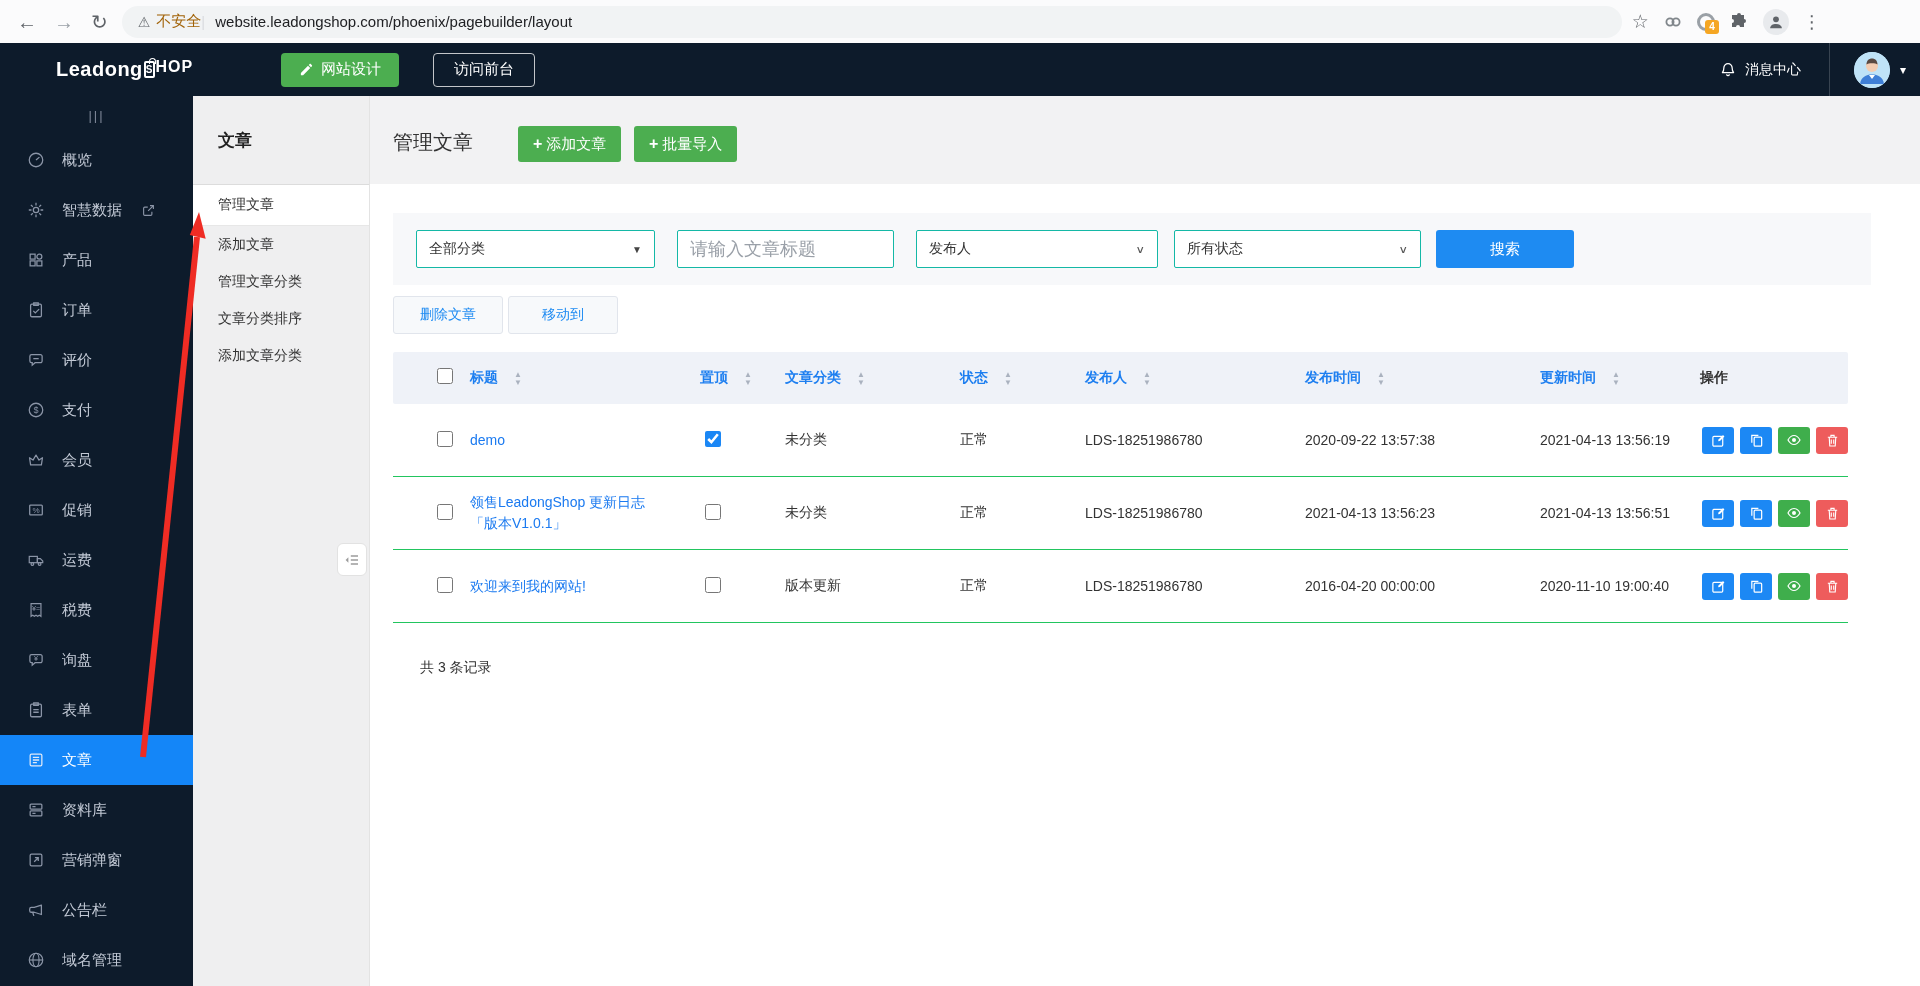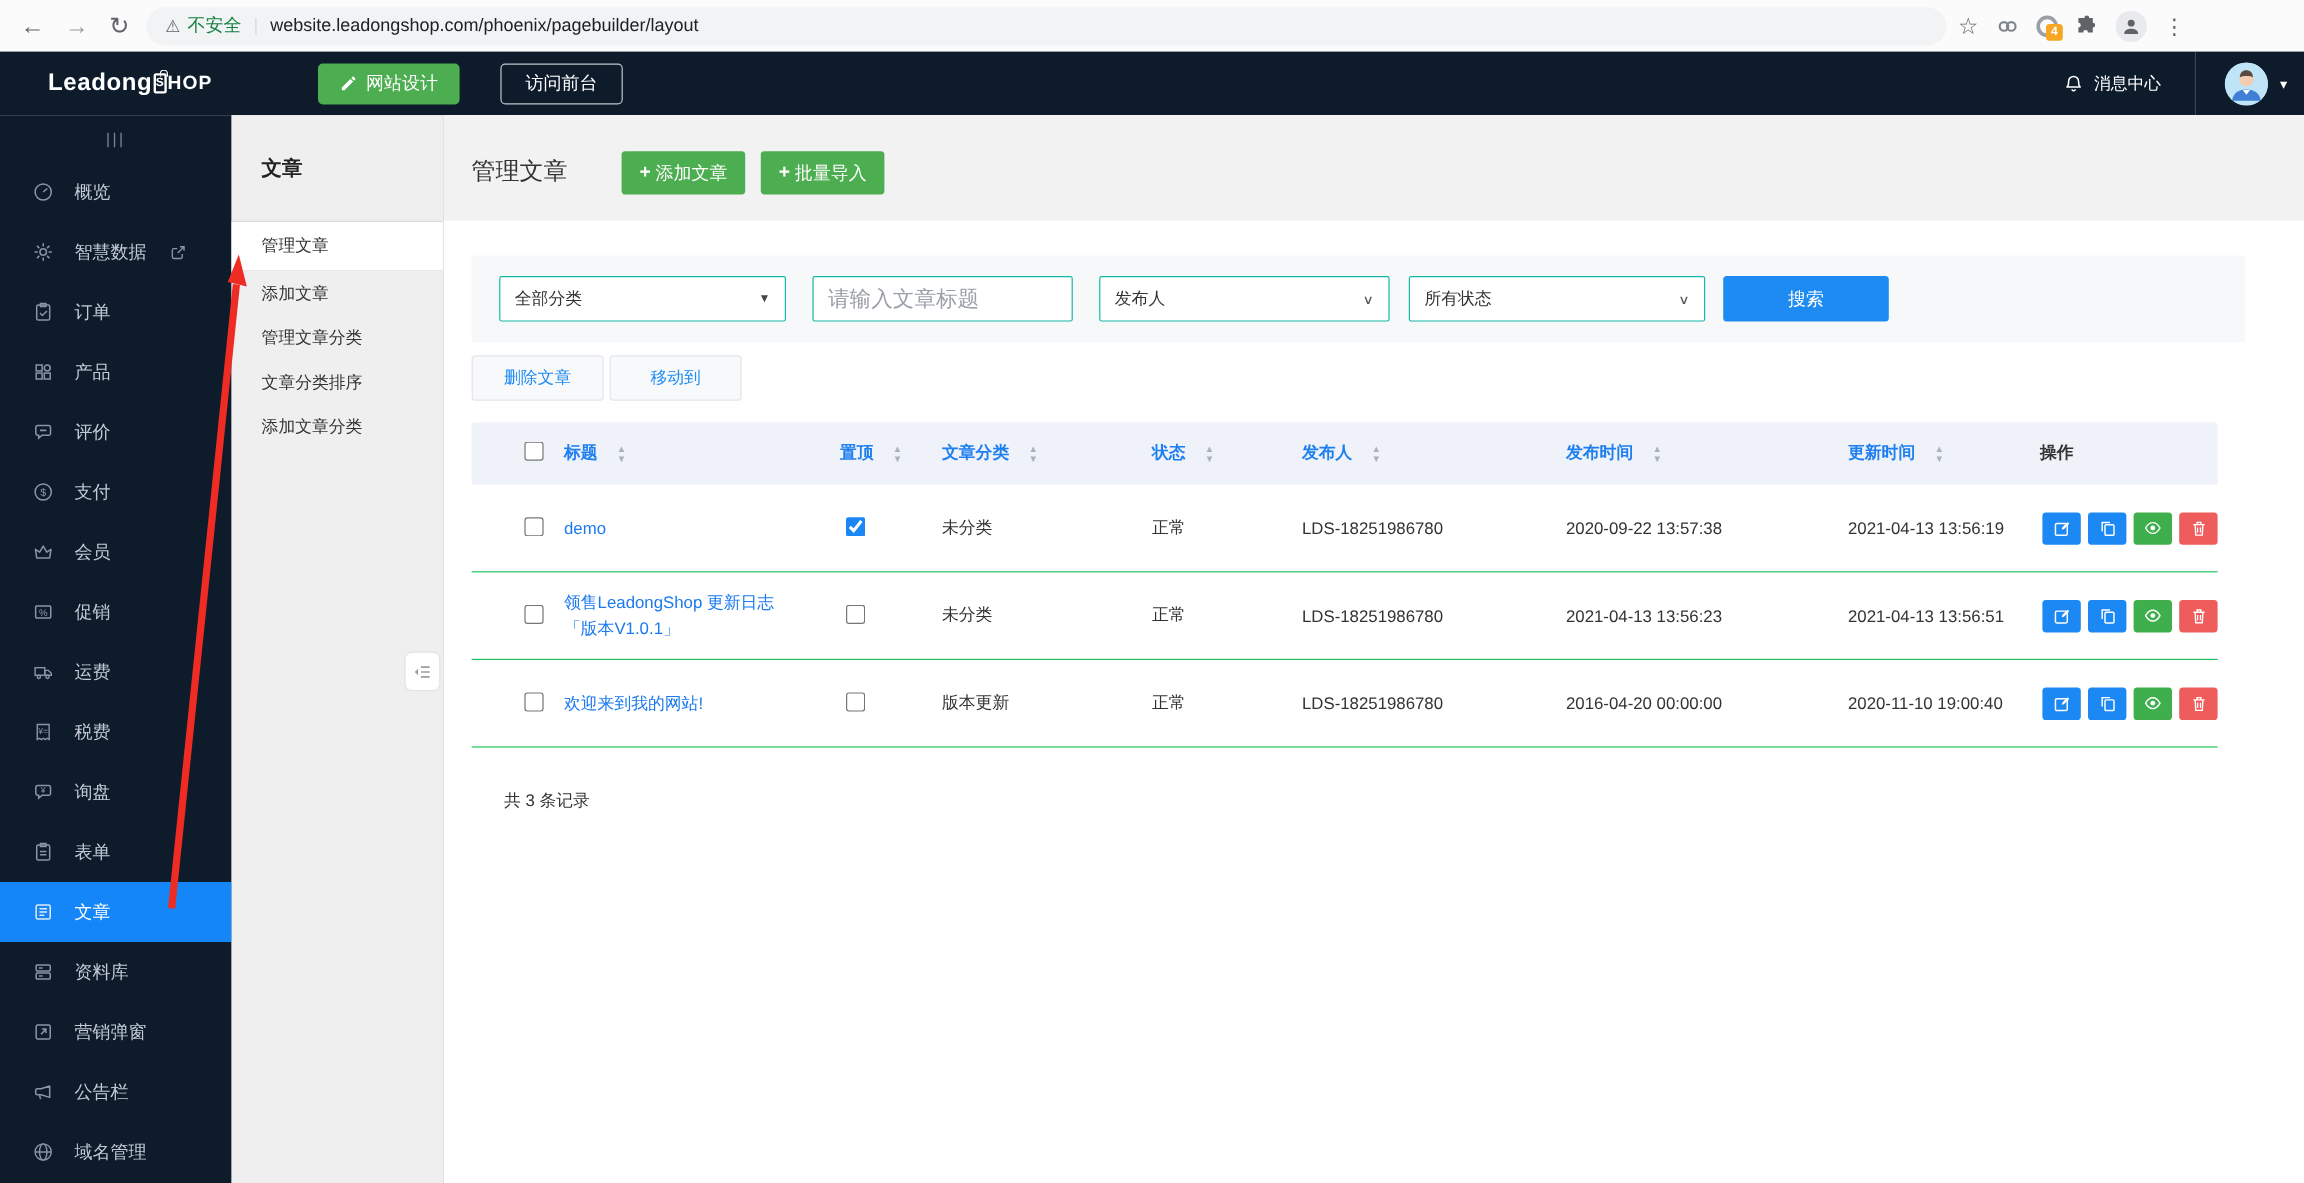--- a/index.html
+++ b/index.html
@@ -6,33 +6,33 @@
   html,body{width:1920px;height:986px;overflow:hidden}
   body{position:relative;font-family:"Liberation Sans",sans-serif;background:#fff;color:#333}
   svg{display:block}
 
   
   .browser-bar{position:absolute;top:0;left:0;right:0;height:43px;background:#fbfbfc;display:flex;align-items:center}
   .nav-ico{font-size:20px;color:#5f6368;margin-left:17px;cursor:pointer;line-height:1}
   .nav-ico.fwd{color:#9aa0a6}
   .omnibox{height:32px;width:1500px;margin-left:14px;background:#f1f3f4;border-radius:16px;display:flex;align-items:center;padding:0 16px;font-size:15px}
   .omni-warn{color:#5f6368;font-size:14px;margin-right:6px}
-  .omni-sec{color:#15803d;margin-right:10px}
+  .omni-sec{color:#a16207;}
   .omni-sep{color:#dadce0;margin-right:10px}
   .omni-url{color:#202124}
   .bb-right{display:flex;align-items:center;margin-left:10px;gap:14px}
   .bb-star{font-size:19px;color:#5f6368}
   .ext-ring{position:relative;width:18px;height:18px;border:3px solid #9aa0a6;border-radius:50%}
   .ext-ring .badge{position:absolute;right:-7px;bottom:-6px;background:#f5a623;color:#fff;font-size:10px;font-weight:bold;border-radius:3px;padding:1px 4px;line-height:1.2}
   .bb-dots{font-size:18px;color:#5f6368;margin-right:8px}
   .bb-profile{width:26px;height:26px;border-radius:50%;background:#e8eaed;display:flex;align-items:center;justify-content:center}
 
   
   .app-header{position:absolute;top:43px;left:0;right:0;height:53px;background:#0d1b2b;display:flex;align-items:center;color:#fff}
-  .logo{margin-left:40px;display:flex;align-items:center;width:137px}
+  .logo{margin-left:56px;display:flex;align-items:flex-start;width:137px}
   .logo-main{font-size:20px;font-weight:bold;letter-spacing:.5px}
   .logo-bag{position:relative;width:15px;height:17px;border:2px solid #fff;border-radius:2px;margin:0 1px;align-self:center;display:flex;align-items:center;justify-content:center;font-size:10px;font-weight:bold}
   .logo-bag:before{content:"";position:absolute;top:-5px;left:3px;width:5px;height:5px;border:1.5px solid #fff;border-bottom:none;border-radius:4px 4px 0 0}
   .logo-rest{font-size:16px;font-weight:bold;letter-spacing:1px}
   .hd-btn-design{margin-left:88px;height:34px;padding:0 18px;background:#4cae50;border:none;border-radius:4px;color:#fff;font-size:15px;display:flex;align-items:center;gap:7px;cursor:pointer;font-family:inherit}
   .hd-btn-visit{margin-left:34px;height:34px;padding:0 20px;background:transparent;border:1px solid rgba(255,255,255,.75);border-radius:4px;color:#fff;font-size:15px;cursor:pointer;font-family:inherit}
   .hd-spacer{flex:1}
   .hd-msg{display:flex;align-items:center;gap:8px;font-size:14px;cursor:pointer}
   .hd-divider{width:1px;height:53px;background:rgba(255,255,255,.18);margin:0 24px 0 28px}
   .hd-avatar{width:36px;height:36px;border-radius:50%;background:#bfe3f7;overflow:hidden;cursor:pointer}
@@ -203,38 +203,38 @@
         <svg width="15" height="15" viewBox="0 0 20 20" fill="none" stroke="currentColor" stroke-width="1.5">
           <path d="M12 3.5h4.5V8M16.2 3.8l-6.7 6.7"></path>
           <path d="M14.5 11.5v3.5a1.5 1.5 0 0 1-1.5 1.5H5A1.5 1.5 0 0 1 3.5 15V7A1.5 1.5 0 0 1 5 5.5h4"></path>
         </svg>
       </span>
   </div>
 
   <div class="side-item">
     <span class="ico">
         <svg width="18" height="18" viewBox="0 0 20 20" fill="none" stroke="currentColor" stroke-width="1.4">
-          <rect x="4" y="3.5" width="12" height="14" rx="1.5"></rect>
-          <path d="M7.5 2.2h5v2.6h-5z"></path>
-          <path d="M7 11l2.2 2.2L13.5 9"></path>
-        </svg>
-      </span>
-    <span>订单</span>
-  </div>
-
-  <div class="side-item">
-    <span class="ico">
-        <svg width="18" height="18" viewBox="0 0 20 20" fill="none" stroke="currentColor" stroke-width="1.4">
           <rect x="3.5" y="3.5" width="5.5" height="5.5"></rect>
           <rect x="11" y="3.5" width="5.5" height="5.5" rx="2.7"></rect>
           <rect x="3.5" y="11" width="5.5" height="5.5"></rect>
           <rect x="11" y="11" width="5.5" height="5.5"></rect>
         </svg>
       </span>
     <span>产品</span>
+  </div>
+
+  <div class="side-item">
+    <span class="ico">
+        <svg width="18" height="18" viewBox="0 0 20 20" fill="none" stroke="currentColor" stroke-width="1.4">
+          <rect x="4" y="3.5" width="12" height="14" rx="1.5"></rect>
+          <path d="M7.5 2.2h5v2.6h-5z"></path>
+          <path d="M7 11l2.2 2.2L13.5 9"></path>
+        </svg>
+      </span>
+    <span>订单</span>
   </div>
 
   <div class="side-item">
     <span class="ico">
         <svg width="18" height="18" viewBox="0 0 20 20" fill="none" stroke="currentColor" stroke-width="1.4">
           <path d="M5 4h10a1.8 1.8 0 0 1 1.8 1.8v5.4A1.8 1.8 0 0 1 15 13H9l-3.2 2.7V13H5a1.8 1.8 0 0 1-1.8-1.8V5.8A1.8 1.8 0 0 1 5 4z"></path>
           <path d="M7 8.5h6"></path>
         </svg>
       </span>
     <span>评价</span>

